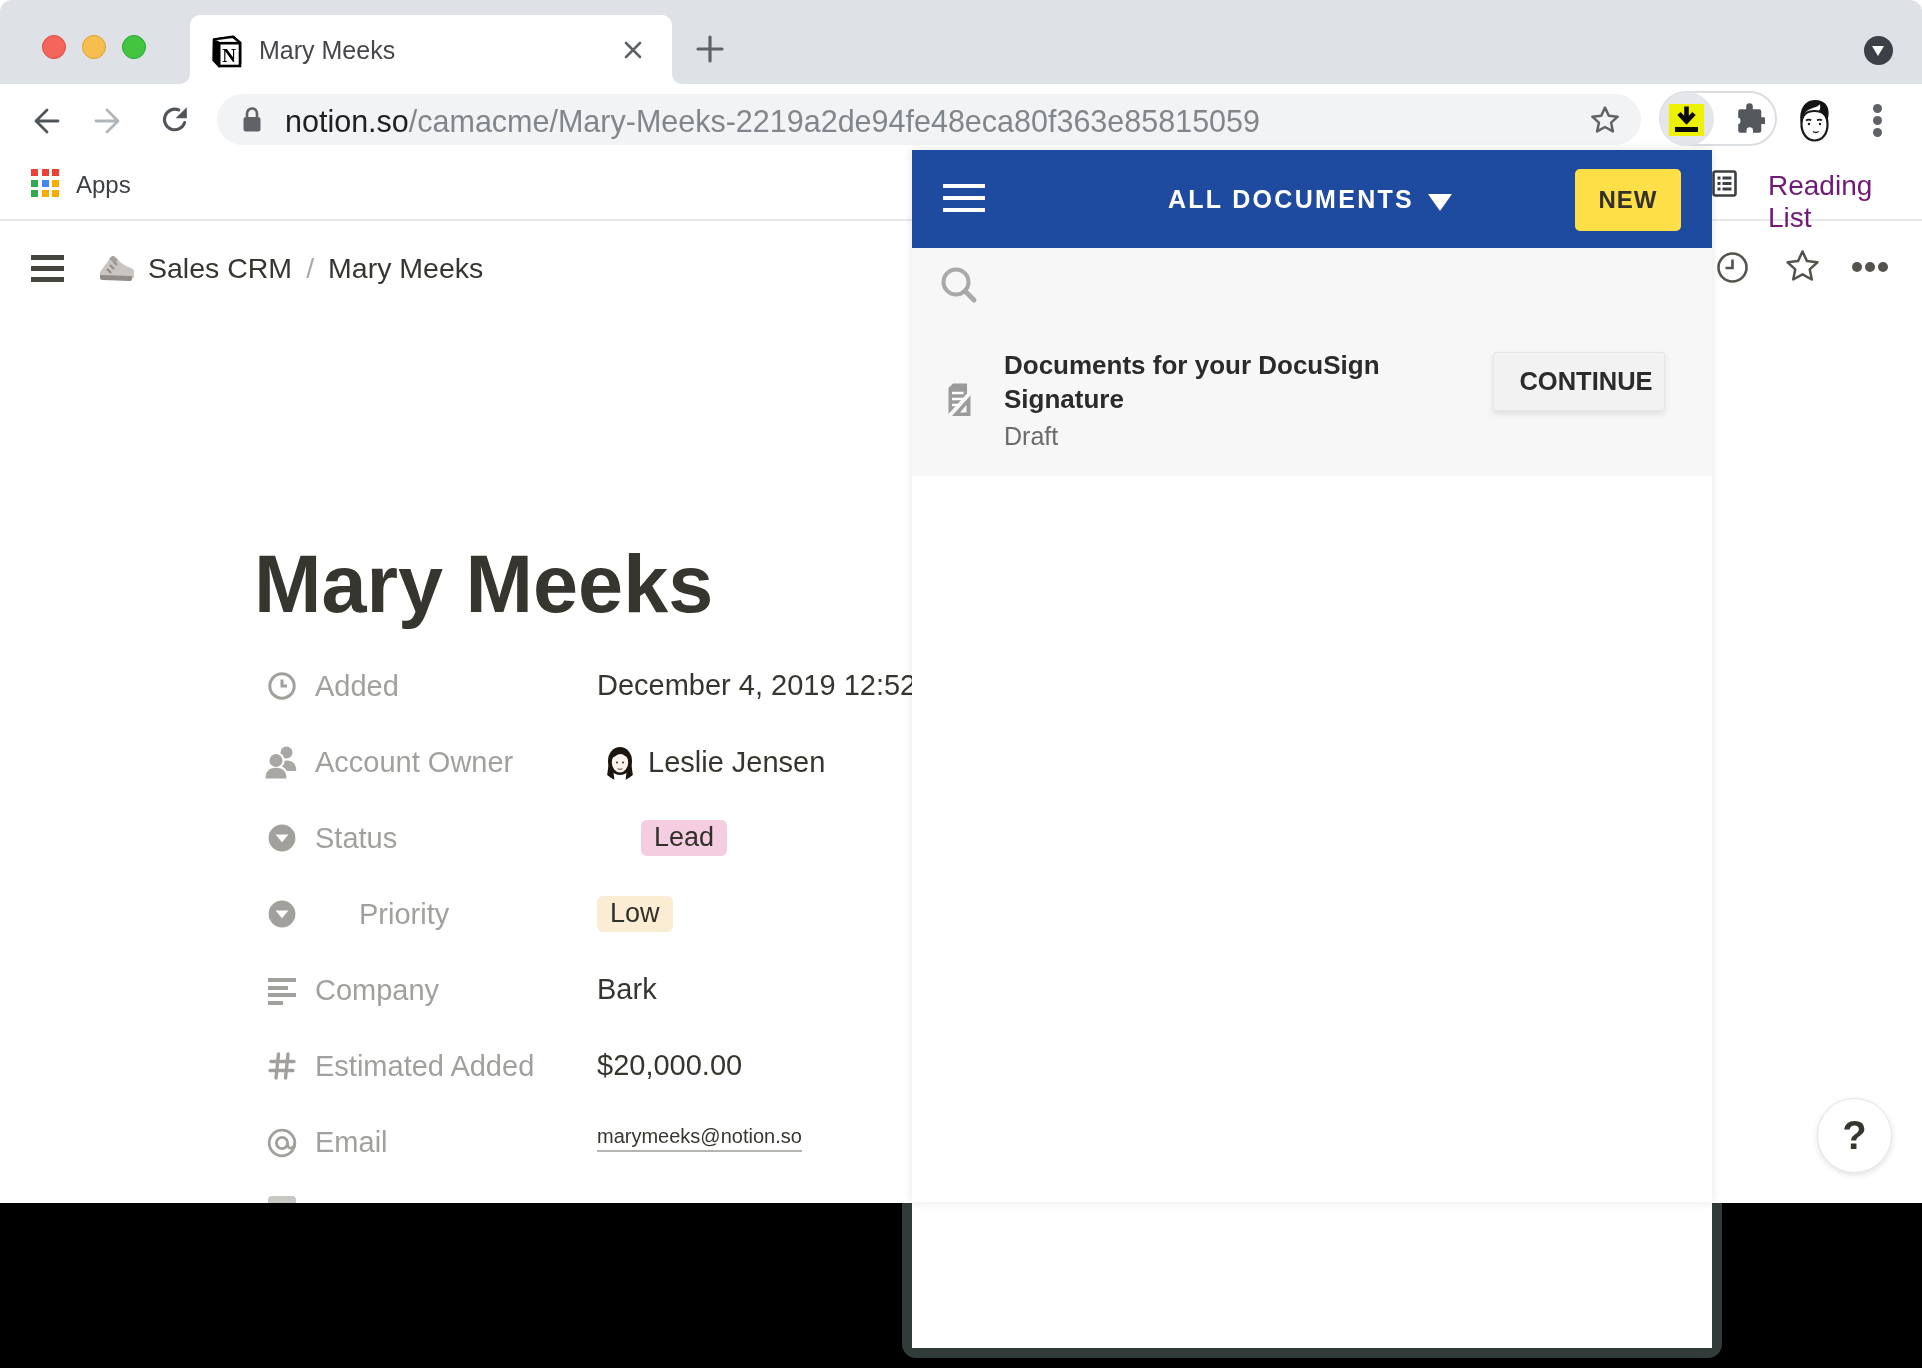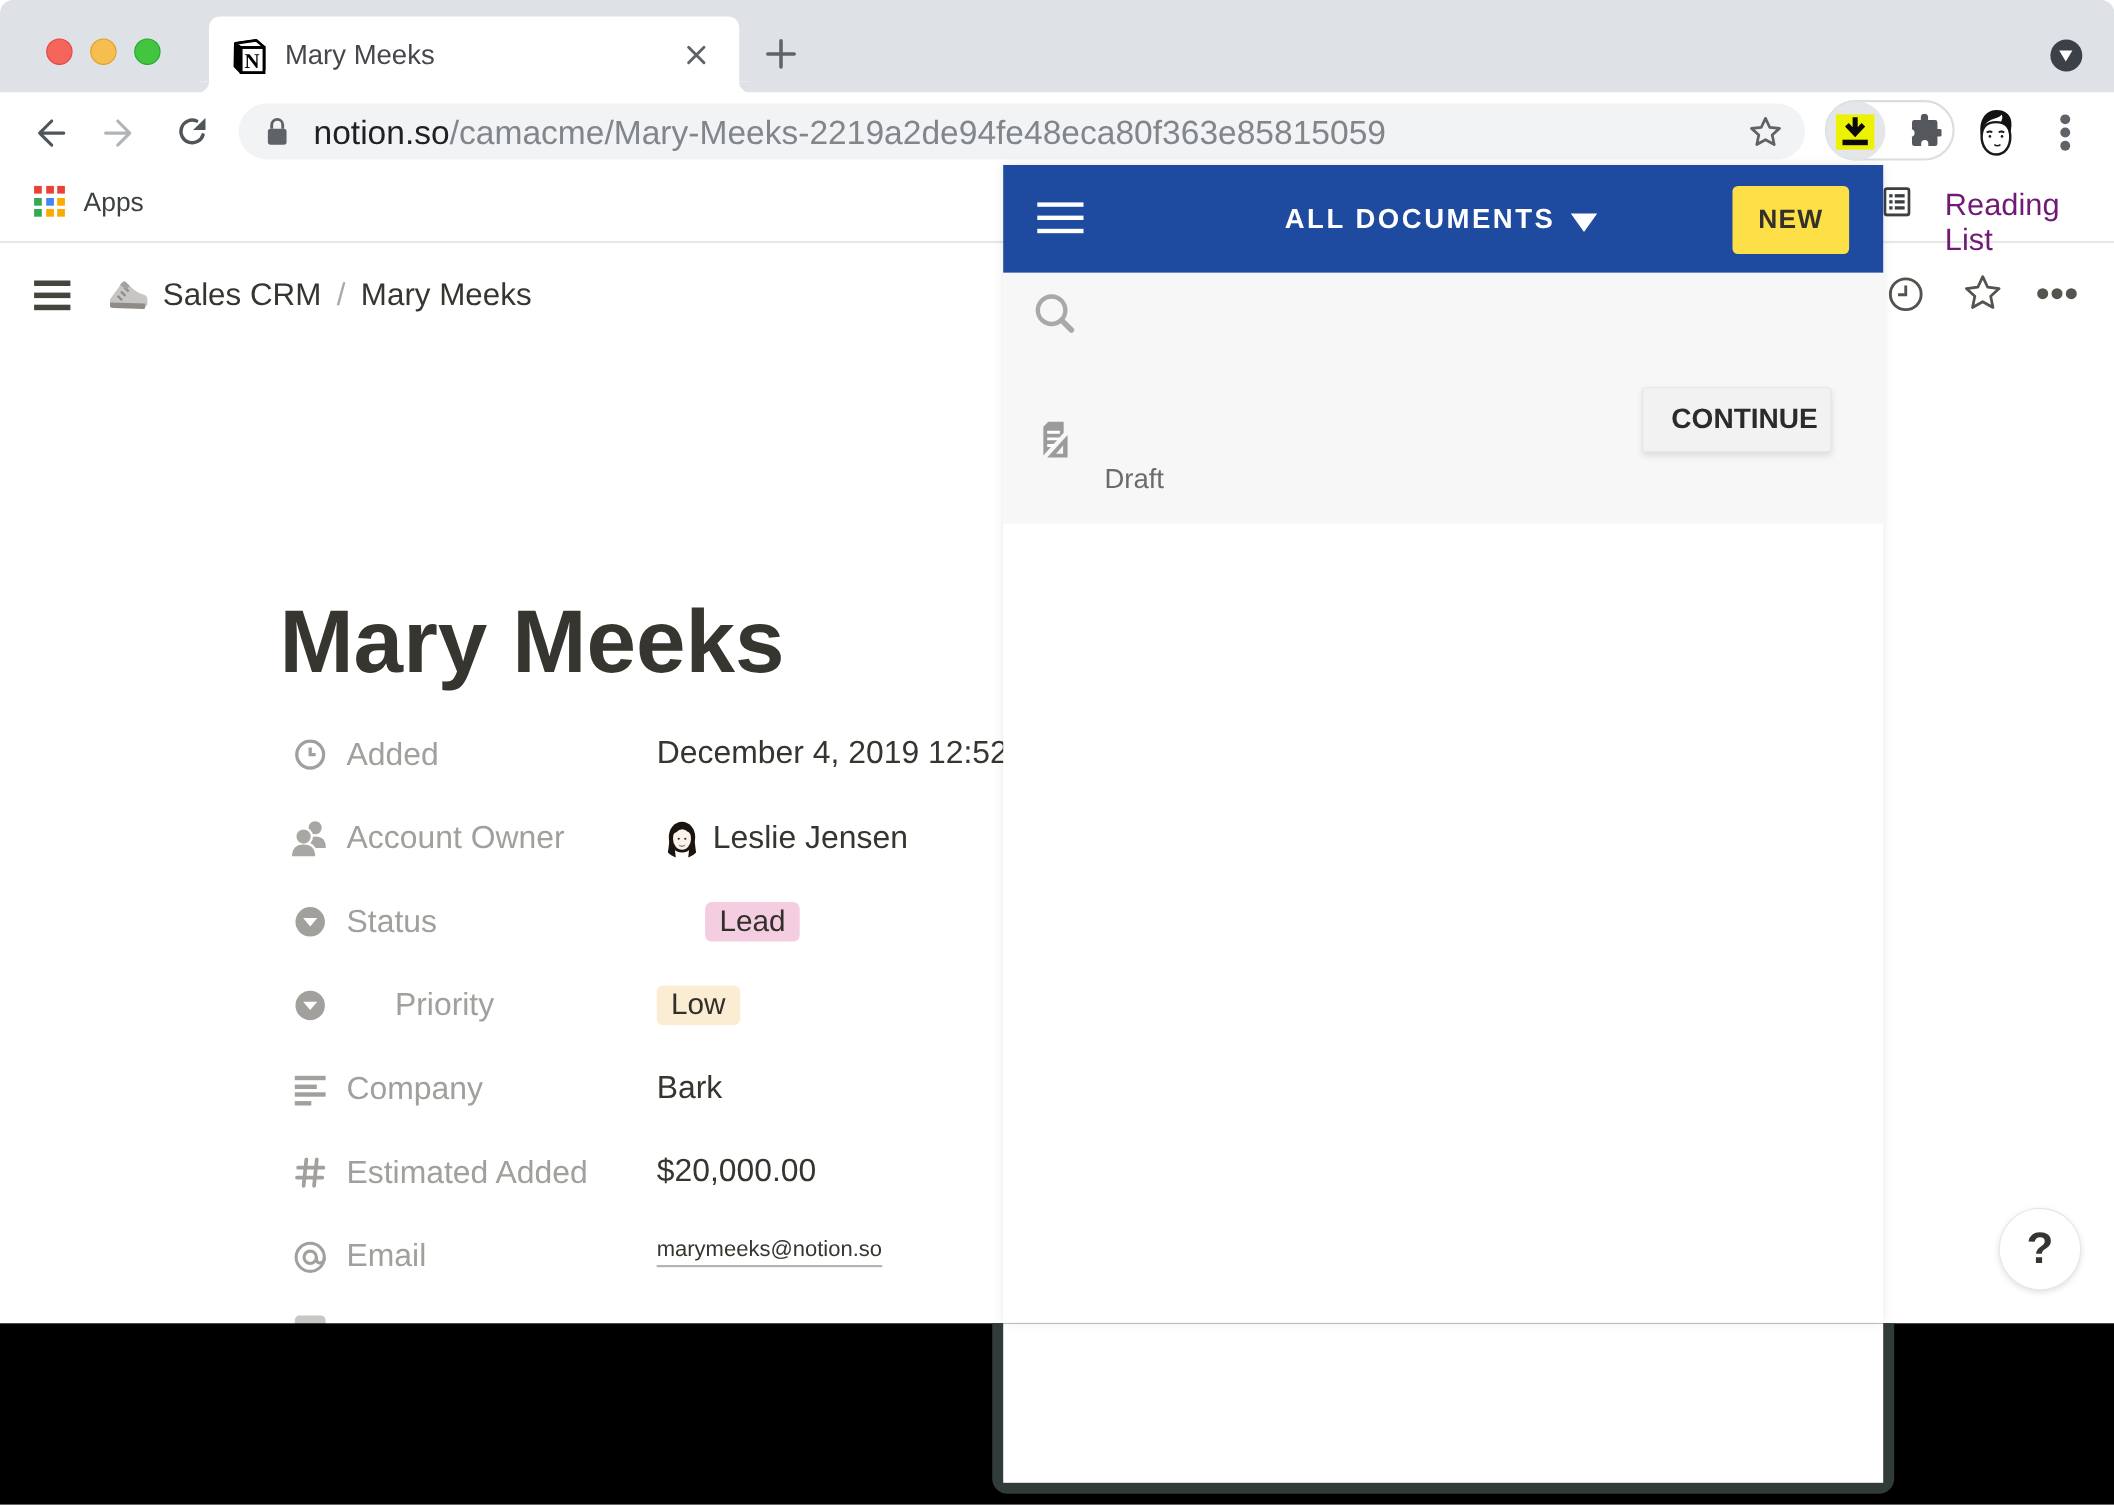--- a/index.html
+++ b/index.html
@@ -243,16 +243,17 @@
     <circle cx="18" cy="18" r="12.5" fill="none" stroke="#A9A9A9" stroke-width="4"></circle>
     <path d="M27 27 L36 36" stroke="#A9A9A9" stroke-width="5" stroke-linecap="round"></path>
   </svg>
 
   <svg class="abs" style="left:34px;top:232px;" width="26" height="35" viewBox="0 0 26 35">
     <path d="M7 1.5 H21 V11.5 L2.5 32 V6 z" fill="#9B9B9B"></path>
     <path d="M6 11 h11.5 M6 17 h12 M6 23 h7" stroke="#fff" stroke-width="2.6"></path>
     <path d="M24.5 13.5 V34 H6 z" fill="#9B9B9B"></path>
     <path d="M20.5 23 v7.5 H14 z" fill="#F7F7F7"></path>
   </svg>
+  <div class="abs" style="left:92px;top:198px;width:420px;font-size:26px;font-weight:bold;color:#2B2B2B;line-height:34px;">Documents for your DocuSign Signature</div>
   <div class="abs" style="left:92px;top:272px;font-size:25px;color:#6B6B6B;">Draft</div>
 
   <div class="abs" style="left:581px;top:202px;width:172px;height:59px;background:#F2F2F2;border:1px solid #E6E6E6;border-radius:3px;box-shadow:0 3px 6px rgba(0,0,0,0.10);text-align:center;padding-left:14px;line-height:56px;font-size:25.5px;font-weight:bold;letter-spacing:0px;color:#2B2B2B;">CONTINUE</div>
 </div>
 
 </body></html>

